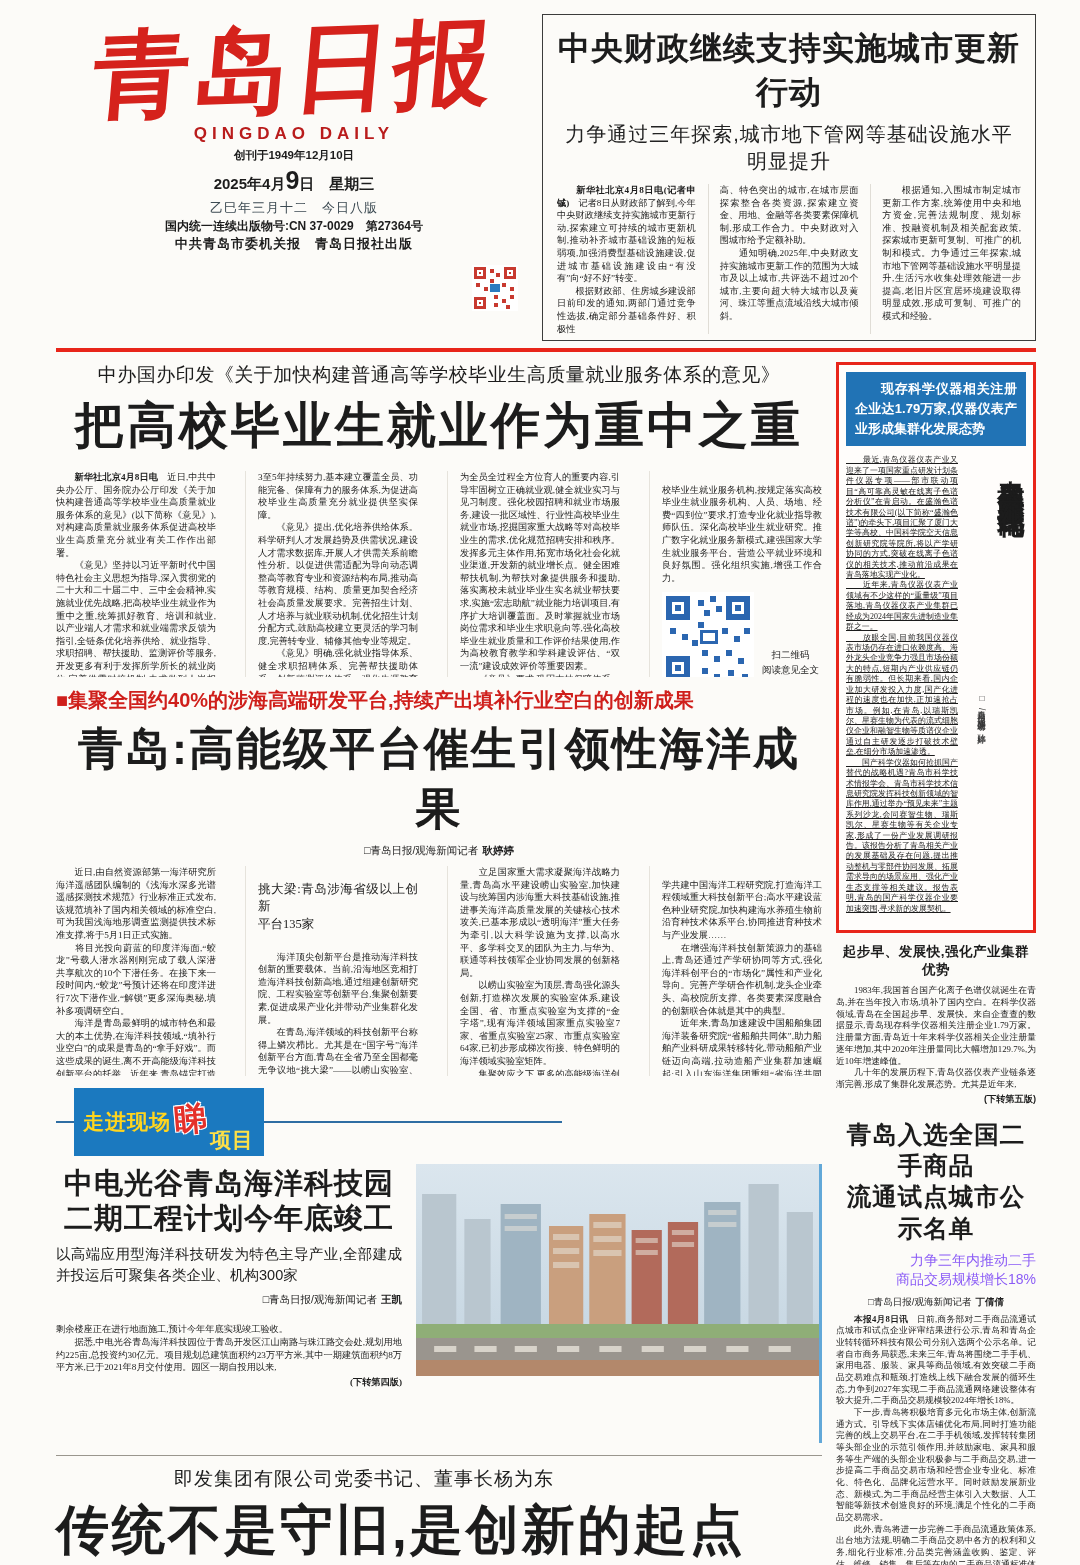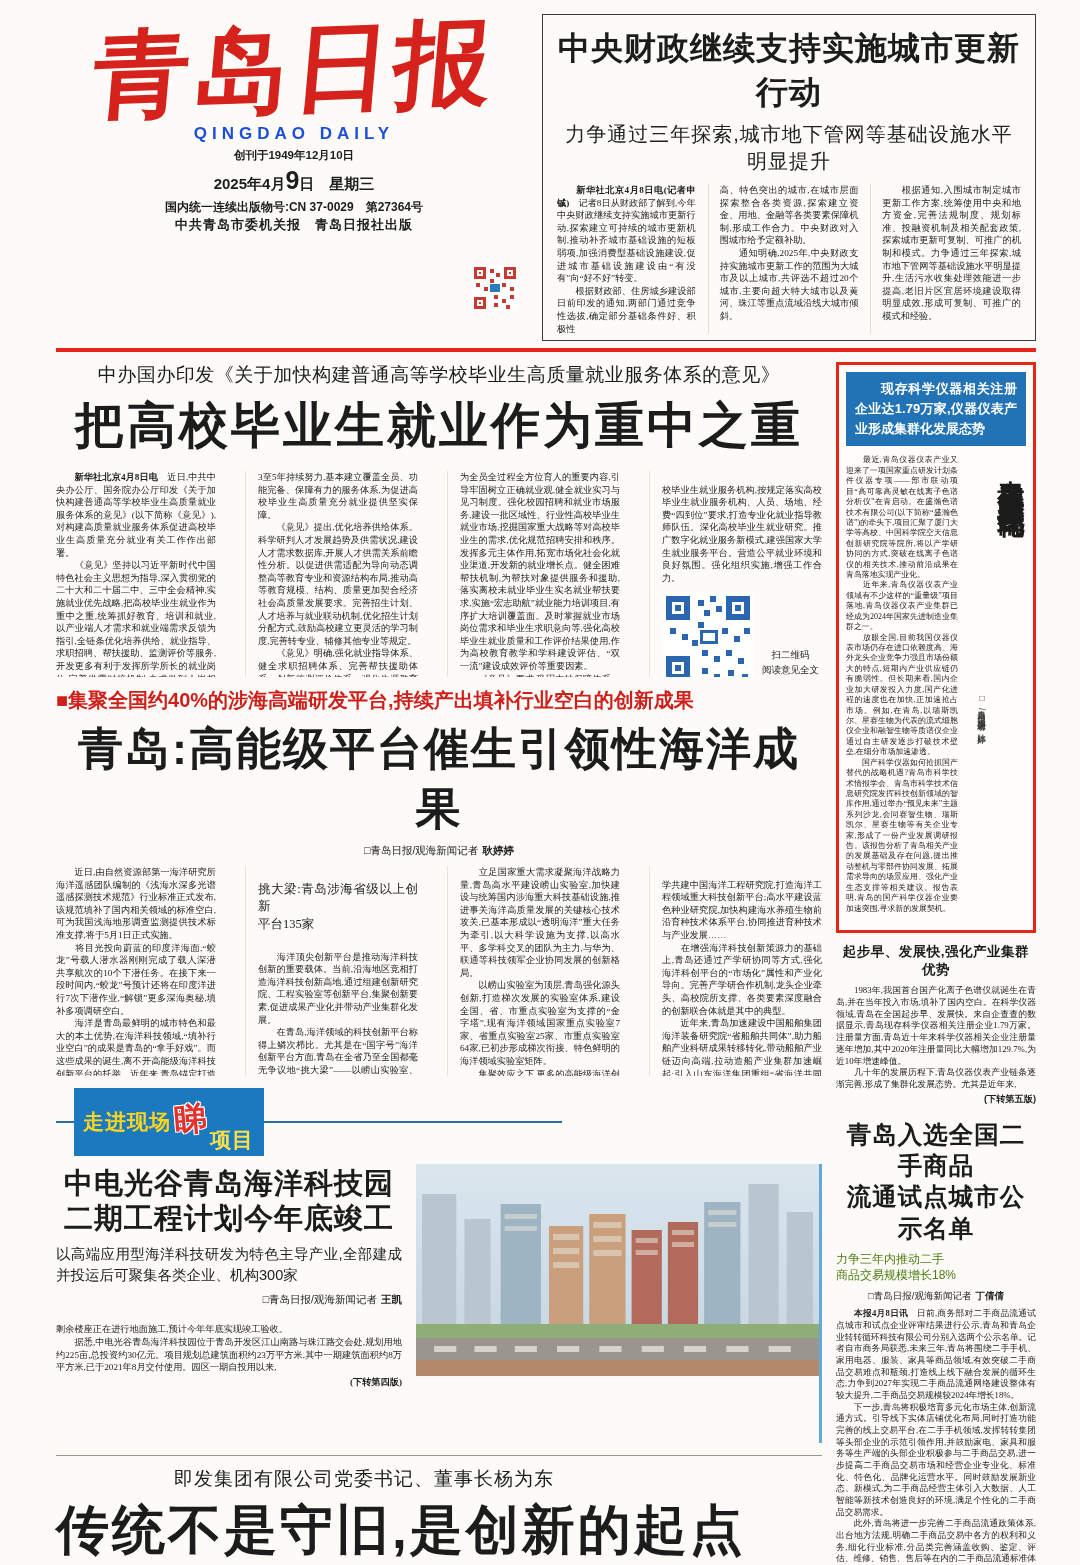--- a/index.html
+++ b/index.html
@@ -6,21 +6,21 @@
   .page{width:1080px;height:1565px;box-sizing:border-box;margin:0 auto;background:#fcfbf8;
         padding:14px 44px 0 56px;overflow:hidden;color:#1c1c1c;
         font-family:"Liberation Sans","DejaVu Sans",sans-serif;}
   
   .topband{display:flex;gap:10px;}
   .masthead{width:476px;position:relative;flex:none;}
   .brand{font-family:"Liberation Serif","DejaVu Serif",serif;color:#d5221c;font-weight:bold;
          font-size:96px;line-height:1.05;text-align:center;transform:skewX(-7deg) rotate(-2deg);
          letter-spacing:4px;margin-top:6px;}
   .mastinfo{text-align:center;margin-top:2px;line-height:1.35;}
-  .m-eng{color:#1d4ed8;font-weight:bold;font-size:17px;letter-spacing:5px;}
+  .m-eng{color:#b91c1c;font-weight:bold;font-size:17px;letter-spacing:5px;}
   .m-founded{font-size:11.5px;font-weight:bold;margin-top:2px;}
   .m-date{font-size:15px;font-weight:bold;margin-top:1px;}
   .m-date .big{font-size:25px;}
   .m-lunar{font-size:13px;color:#3c4a52;margin-top:1px;letter-spacing:1px;}
   .m-issue{font-size:12px;font-weight:bold;margin-top:1px;}
   .m-pub{font-size:13px;font-weight:bold;margin-top:1px;letter-spacing:1px;}
   .mast-qr{position:absolute;right:14px;bottom:30px;width:46px;height:46px;}
   
   .topbox{flex:1;border:1px solid #3c3c3c;padding:10px 14px 6px;min-width:0;}
   .topbox h1{font-size:32px;text-align:center;margin:2px 0 6px;letter-spacing:1px;}
@@ -76,53 +76,54 @@
   .photo-caption{font-size:9.5px;text-align:right;padding:5px 10px 0 0;color:#222;}
   
   .tradition{border-top:1px solid #9a968e;margin-top:12px;padding-top:8px;}
   .tradition .kicker{font-size:19px;margin:2px 0 3px;padding-left:118px;letter-spacing:1px;}
   .tradition h1{font-size:53px;text-align:left;margin:0 0 23px;letter-spacing:3px;}
   .tradition .body4{height:202px;}
   
   .instr{border:3px solid #e8251a;padding:7px;background:#fffdfb;}
   .bluehead{background:#2173b5;color:#fff;font-weight:bold;font-size:13px;line-height:1.55;
             padding:7px 9px;text-indent:2em;text-align:justify;}
-  .instr-content{position:relative;height:468px;margin-top:9px;overflow:hidden;}
+  .instr-content{position:relative;height:468px;margin-top:9px;overflow:hidden;text-decoration:underline;}
   .itext{width:112px;height:100%;overflow:hidden;font-size:7.9px;line-height:1.32;
          text-align:justify;white-space:pre-line;}
   .vtitle{position:absolute;top:4px;right:0;writing-mode:vertical-rl;font-size:27px;font-weight:900;
           letter-spacing:2px;line-height:1.15;}
   .vbyline{position:absolute;bottom:0;right:38px;writing-mode:vertical-rl;font-size:8.5px;color:#333;
            letter-spacing:1px;height:230px;}
   
   .qibu{margin-top:10px;}
   .qibu h3{font-size:13.5px;text-align:center;margin:3px 0 6px;letter-spacing:0.5px;}
   .qtext{font-size:8.8px;line-height:1.33;text-align:justify;white-space:pre-line;}
   
   .second{margin-top:13px;}
   .second h1{font-size:24.5px;text-align:center;line-height:1.28;margin:0 0 7px;
              white-space:pre-line;letter-spacing:1px;}
-  .second h2{font-size:12px;text-align:left;font-weight:normal;line-height:1.35;margin:0 0 7px;
-             white-space:pre-line;color:#4d7c0f;}
+  .second h2{font-size:14px;text-align:right;font-weight:normal;line-height:1.35;margin:0 0 7px;
+             white-space:pre-line;color:#8b5cf6;}
   .second .byline{font-size:9.5px;margin-bottom:5px;}
   .stext{font-size:8.7px;line-height:1.34;text-align:justify;white-space:pre-line;
          max-height:496px;overflow:hidden;}
 </style>
 </head>
 <body>
 
 <div class="page">
 
   <div class="topband">
     <div class="masthead">
       <div class="brand">青岛日报</div>
       <div class="mastinfo">
         <div class="m-eng">QINGDAO DAILY</div>
         <div class="m-founded">创刊于1949年12月10日</div>
         <div class="m-date"><span>2025年4月</span><span class="big">9</span><span>日　星期三</span></div>
+        <div class="m-lunar"><span>乙巳年三月十二</span>　<span>今日八版</span></div>
         <div class="m-issue">国内统一连续出版物号:CN 37-0029　第27364号</div>
         <div class="m-pub">中共青岛市委机关报　青岛日报社出版</div>
       </div>
       <div class="mast-qr">
         <svg viewBox="0 0 46 46">
             <rect width="46" height="46" fill="#fff"></rect>
           <g fill="#c8392f">
               <rect x="2" y="2" width="12" height="12"></rect>
               <rect x="32" y="2" width="12" height="12"></rect>
               <rect x="2" y="32" width="12" height="12"></rect>

